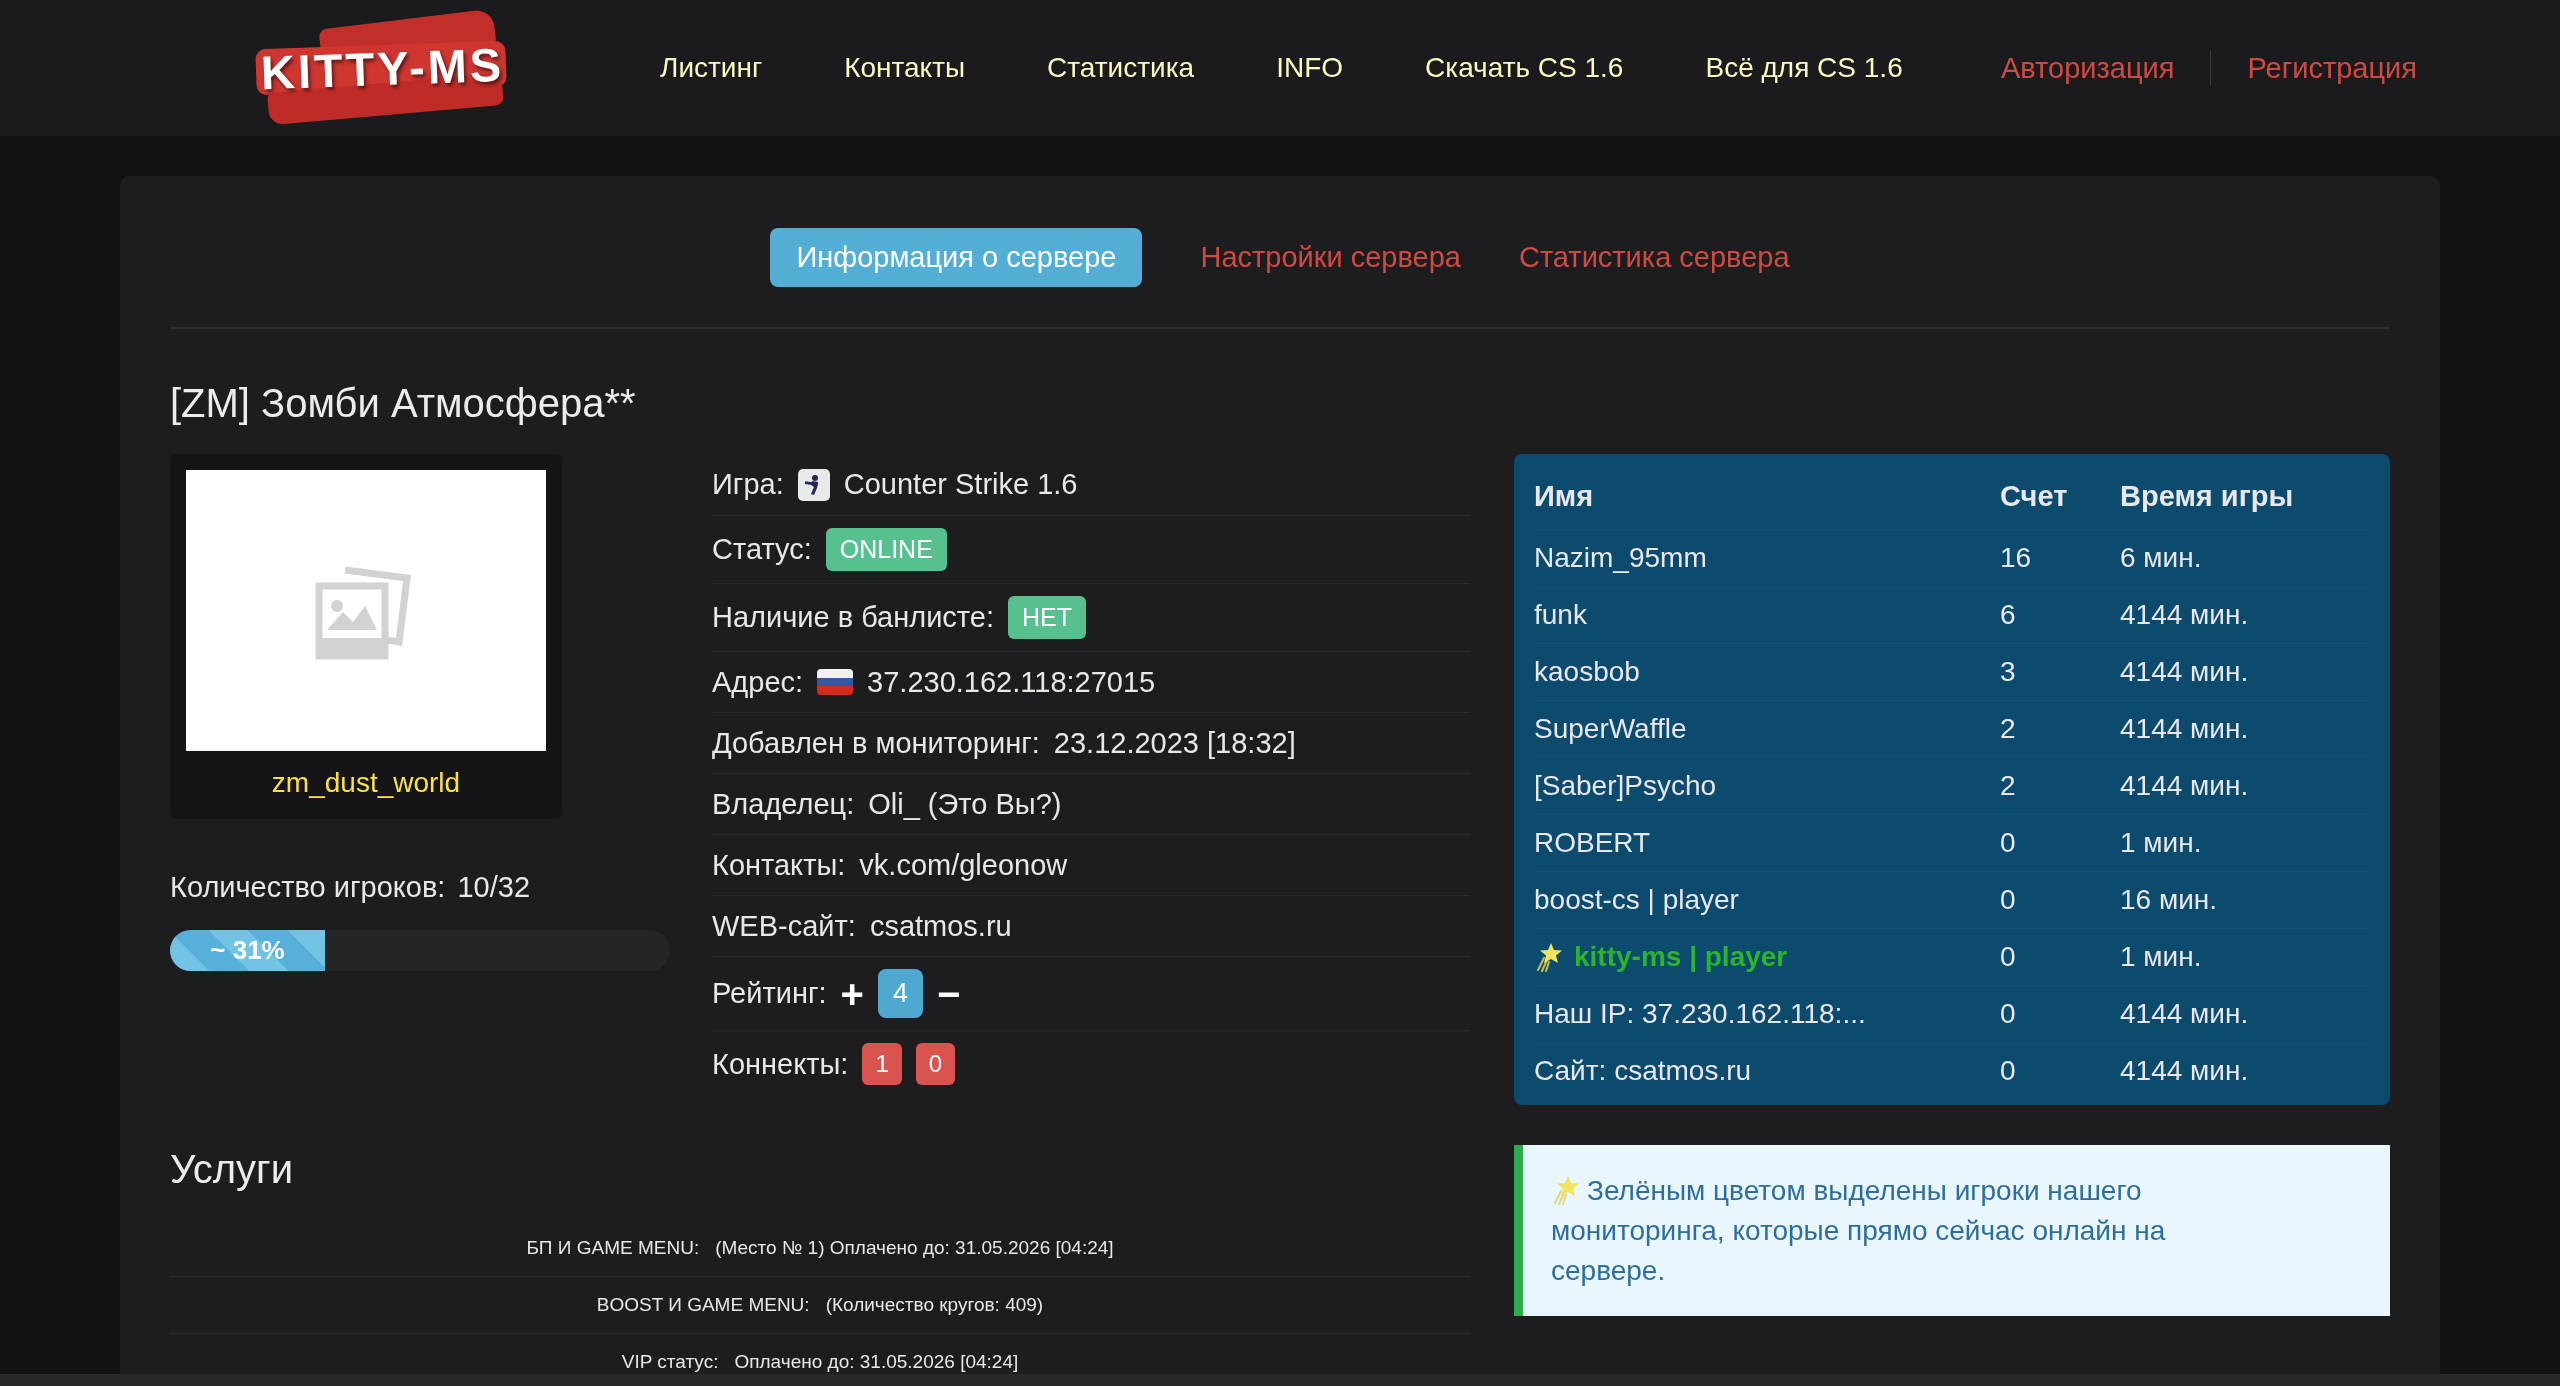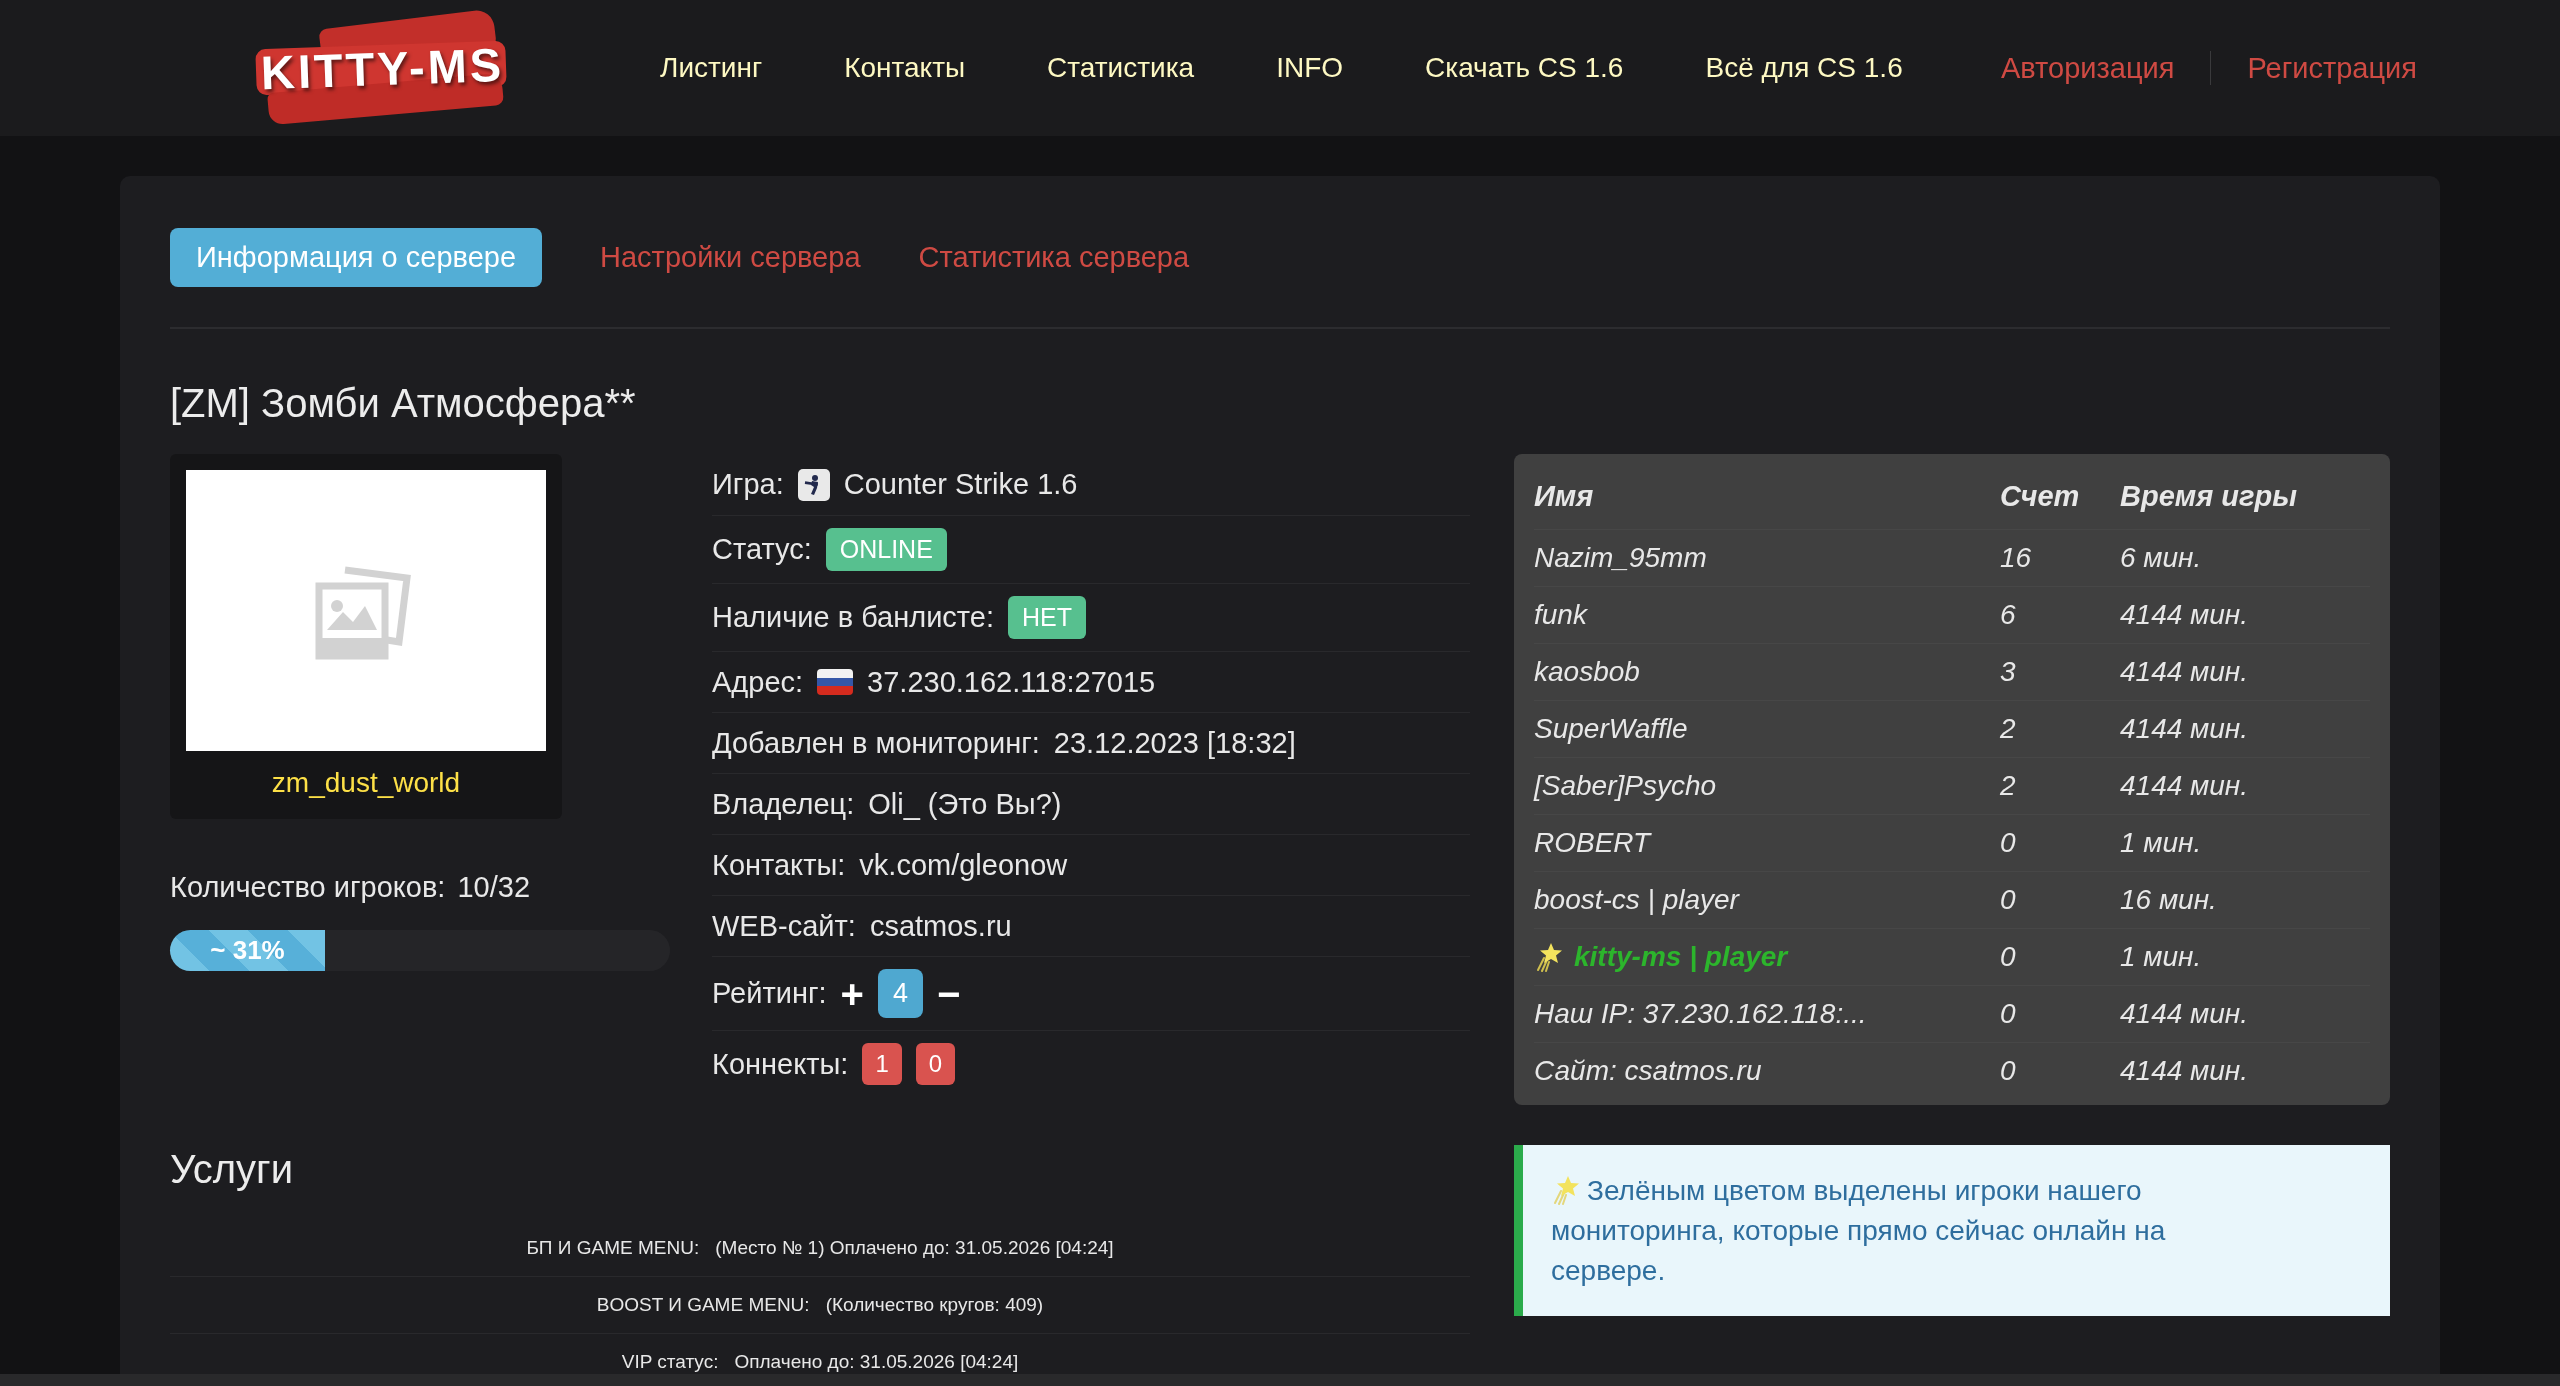--- a/index.html
+++ b/index.html
@@ -31,21 +31,21 @@
   .auth { margin-left:auto; margin-right:143px; display:flex; align-items:center; }
   .auth a { color:#cf4a43; text-decoration:none; font-size:29px; cursor:pointer; }
   .auth-divider { width:1px; height:34px; background:#3a3a3c; margin:0 36px; }
 
   
   .panel {
     margin:40px 120px 0; background:#1d1d20; border-radius:10px;
     padding:52px 50px 0; min-height:1210px;
   }
 
-  .tabs { display:flex; align-items:center; gap:58px; }
+  .tabs { display:flex; justify-content:center; align-items:center; gap:58px; }
   .tab { font-size:29px; color:#cf4a43; cursor:pointer; }
   .tab.active {
     background:#53aed6; color:#fff; padding:13px 26px; border-radius:8px;
   }
   .tabs-divider { margin-top:40px; border-bottom:2px solid rgba(255,255,255,.07); }
 
   .server-title { margin-top:52px; font-size:40px; font-weight:500; color:#ececec; }
 
   .content { display:flex; justify-content:space-between; margin-top:28px; }
   .left-main { width:1300px; }
@@ -82,21 +82,21 @@
   .cs-icon-box {
     width:32px; height:32px; background:#e9e9e9; border-radius:5px;
     display:flex; align-items:center; justify-content:center;
   }
   .flag { width:36px; height:26px; border-radius:4px; overflow:hidden; display:inline-block; }
   .flag div { height:33.33%; }
   .flag .w { background:#f2f2f2; } .flag .b { background:#3557a7; } .flag .r { background:#d52b1e; }
 
   
   .col-right { width:876px; flex:0 0 auto; }
-  .ptable { background:#404040; border-radius:8px; padding:4px 20px 6px;font-style:italic; }
+  .ptable { background:#0c4a6e; border-radius:8px; padding:4px 20px 6px; }
   .prow {
     display:grid; grid-template-columns:1fr 120px 250px; align-items:center;
     font-size:28px; padding:12px 0;
     border-top:1px solid rgba(255,255,255,.04);
   }
   .prow.head { font-weight:bold; font-size:29px; border-top:none; padding:22px 0 16px; }
   .prow .pname { display:flex; align-items:center; gap:10px; }
   .prow.highlight .pname span, .prow.highlight .pname b { color:#2cb52c; font-weight:bold; }
   .notice {
     margin-top:40px; background:#e9f6fb; border-left:9px solid #2bab4b;

